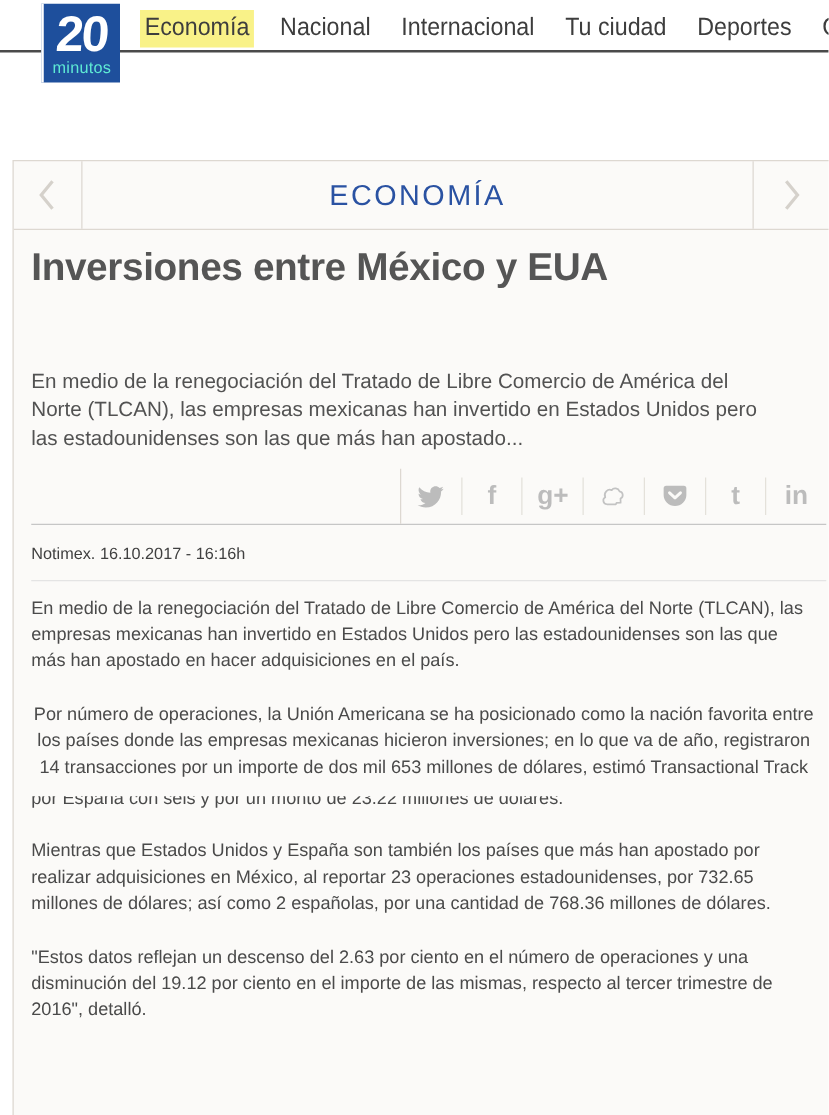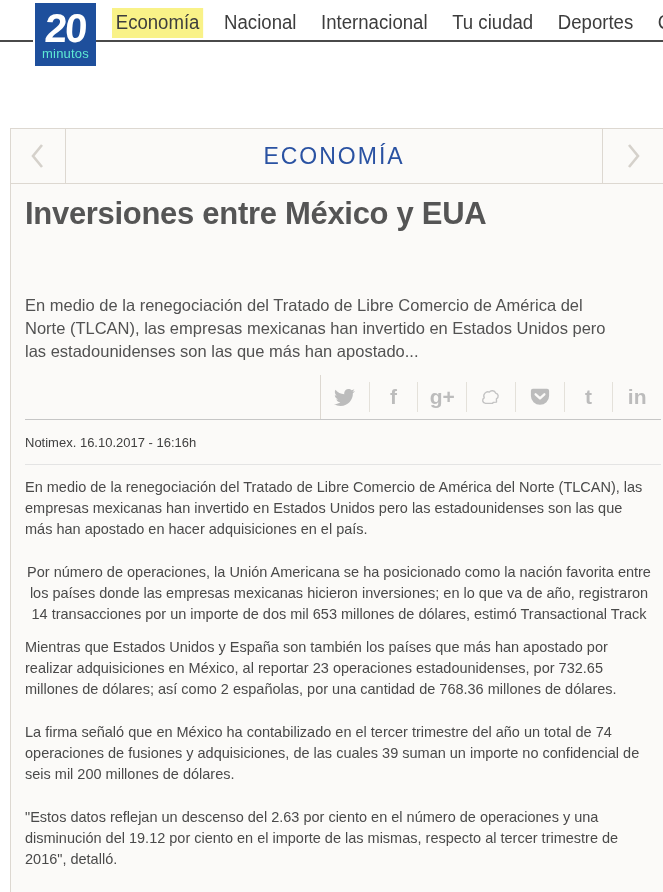--- a/index.html
+++ b/index.html
@@ -139,22 +139,24 @@
           </a>
 
         </div>
       </div>
 
       <div class="byline">Notimex. 16.10.2017 - 16:16h</div>
 
       <div class="article-text">
         <p>En medio de la renegociación del Tratado de Libre Comercio de América del Norte (TLCAN), las empresas mexicanas han invertido en Estados Unidos pero las estadounidenses son las que más han apostado en hacer adquisiciones en el país.</p>
         <p class="no-gap">Por número de operaciones, la Unión Americana se ha posicionado como la nación favorita entre los países donde las empresas mexicanas hicieron inversiones; en lo que va de año, registraron 14 transacciones por un importe de dos mil 653 millones de dólares, estimó Transactional Track</p>
+        <div class="clipped-line">
+          <span>por España con seis y por un monto de 23.22 millones de dólares.</span>
+        </div>
         <p>Mientras que Estados Unidos y España son también los países que más han apostado por realizar adquisiciones en México, al reportar 23 operaciones estadounidenses, por 732.65 millones de dólares; así como 2 españolas, por una cantidad de 768.36 millones de dólares.</p>
-        <p>La firma señaló que en México ha contabilizado en el tercer trimestre del año un total de 74 operaciones de fusiones y adquisiciones, de las cuales 39 suman un importe no confidencial de seis mil 200 millones de dólares.</p>
         <p>"Estos datos reflejan un descenso del 2.63 por ciento en el número de operaciones y una disminución del 19.12 por ciento en el importe de las mismas, respecto al tercer trimestre de 2016", detalló.</p>
 
       </div>
 
     </div>
   </section>
 
 </div>
 
 </body></html>

